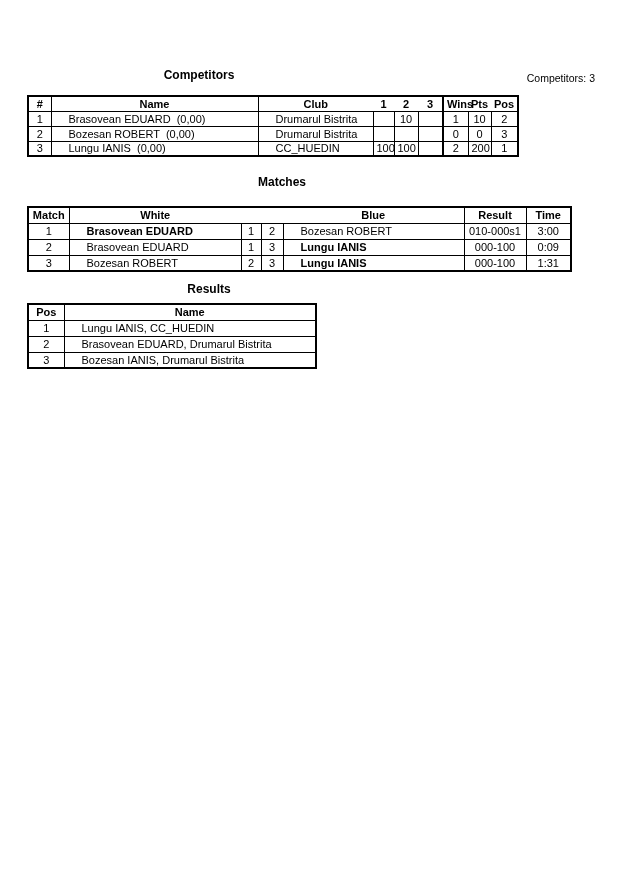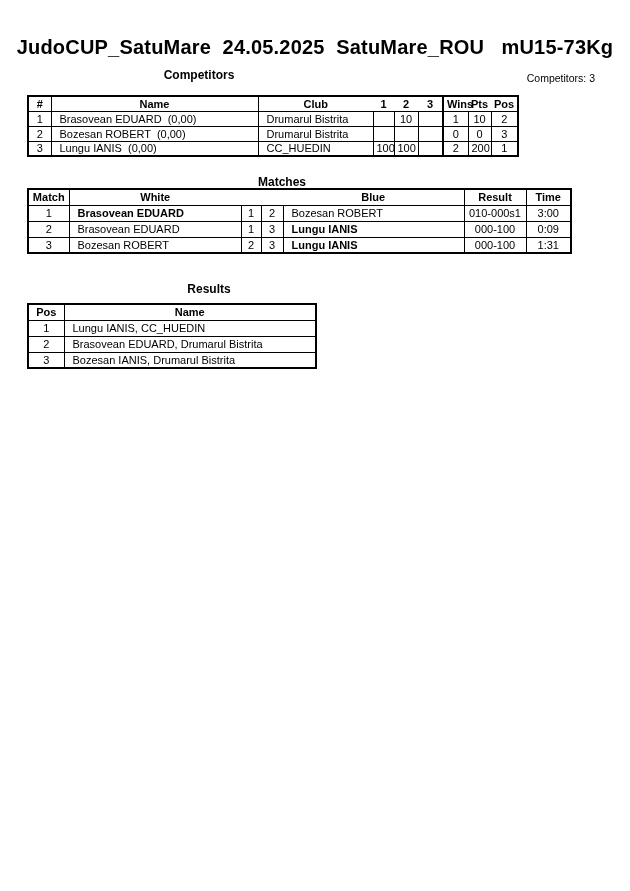--- a/index.html
+++ b/index.html
@@ -47,43 +47,42 @@
   }
   th, td {
     border: 1px solid #000;
     padding: 0 3px;
     white-space: pre;
     overflow: visible;
     vertical-align: middle;
   }
   th { font-weight: bold; text-align: center; }
   .c { text-align: center; }
-  .l { text-align: left; padding-left: 8px; }
+  .l { text-align: left; padding-left: 17px; }
   .bold { font-weight: bold; }
 
   #competitors-table { left: 27px; top: 95px;  width: 490px; }
   #competitors-table tr { height: 15px; }
-  #matches-table     { left: 27px; top: 188px; width: 543px; border-radius: 23px; }
+  #matches-table     { left: 27px; top: 206px; width: 543px; border-radius: 23px; }
   #matches-table tr  { height: 16px; }
   #results-table     { left: 27px; top: 303px; width: 288px; }
   #results-table tr  { height: 16px; }
 
   
   #competitors-table td.wins-col, #competitors-table th.wins-col { border-left: 2px solid #000; }
   
   th.nb-l { border-left-style: hidden; }
   th.nb-r { border-right-style: hidden; }
   th.nb-rn { border-right-style: none; }
 </style>
 </head>
 <body>
 
 <div class="page">
 
-  <div class="title">JudoCUP_SatuMare  24.05.2025  SatuMare_ROU   mU15-73Kg</div>
 
   <div class="sec-heading" id="competitors-heading">Competitors</div>
   <div class="count-label">Competitors: 3</div>
 
   <table id="competitors-table">
     <colgroup>
       <col style="width:23px">
         <col style="width:207px">
         <col style="width:115px">
       <col style="width:21px">

